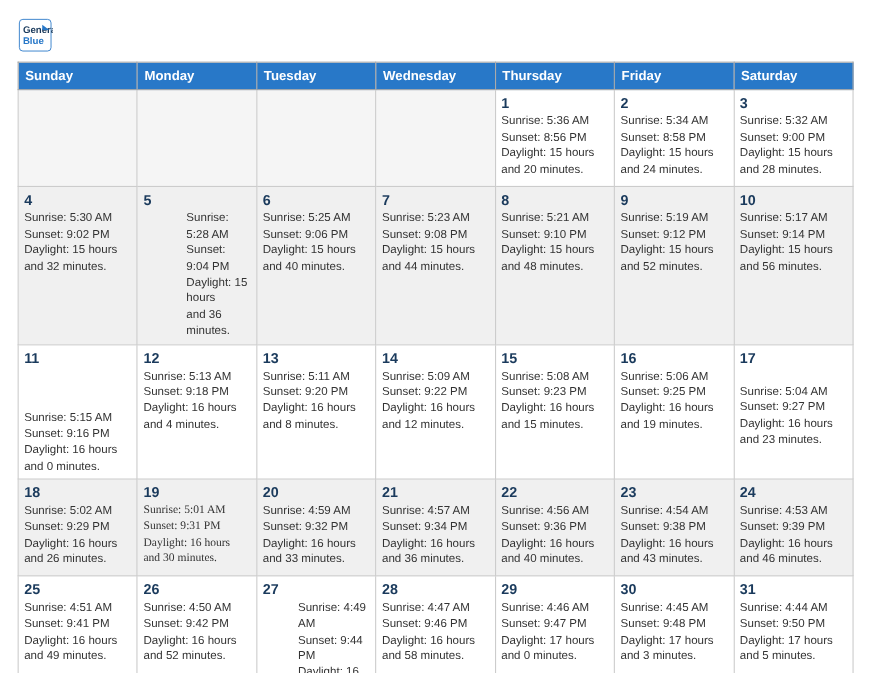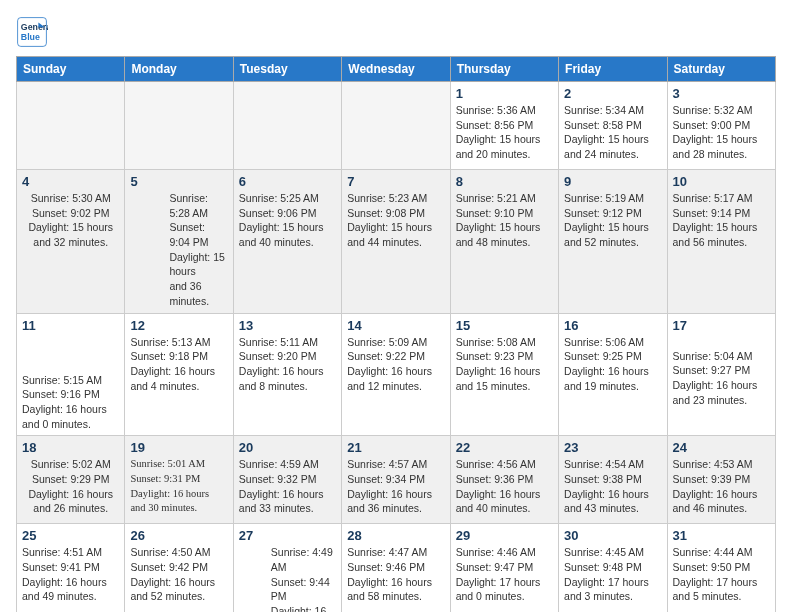--- a/index.html
+++ b/index.html
@@ -146,21 +146,21 @@
           <div class="day-num">3</div>
           <div class="day-info" style="white-space: pre-line;">Sunrise: 5:32 AM
 Sunset: 9:00 PM
 Daylight: 15 hours
 and 28 minutes.</div>
         </td>
       </tr>
       <tr class="row-shaded">
         <td>
           <div class="day-num">4</div>
-          <div class="day-info" style="white-space: pre-line; text-align: center;">Sunrise: 5:30 AM
+          <div class="day-info" style="white-space: pre-line;">Sunrise: 5:30 AM
 Sunset: 9:02 PM
 Daylight: 15 hours
 and 32 minutes.</div>
         </td>
         <td>
           <div class="day-num">5</div>
           <div class="day-info" style="white-space: pre-line; margin-left: 39px;">Sunrise: 5:28 AM
 Sunset: 9:04 PM
 Daylight: 15 hours
 and 36 minutes.</div>
@@ -248,21 +248,21 @@
           <div class="day-num">17</div>
           <div class="day-info" style="white-space: pre-line; margin-top: 16px;">Sunrise: 5:04 AM
 Sunset: 9:27 PM
 Daylight: 16 hours
 and 23 minutes.</div>
         </td>
       </tr>
       <tr class="row-shaded">
         <td>
           <div class="day-num">18</div>
-          <div class="day-info" style="white-space: pre-line; text-align: center;">Sunrise: 5:02 AM
+          <div class="day-info" style="white-space: pre-line;">Sunrise: 5:02 AM
 Sunset: 9:29 PM
 Daylight: 16 hours
 and 26 minutes.</div>
         </td>
         <td>
           <div class="day-num">19</div>
           <div class="day-info" style="white-space: pre-line; font-family: Liberation Serif, serif;">Sunrise: 5:01 AM
 Sunset: 9:31 PM
 Daylight: 16 hours
 and 30 minutes.</div>

